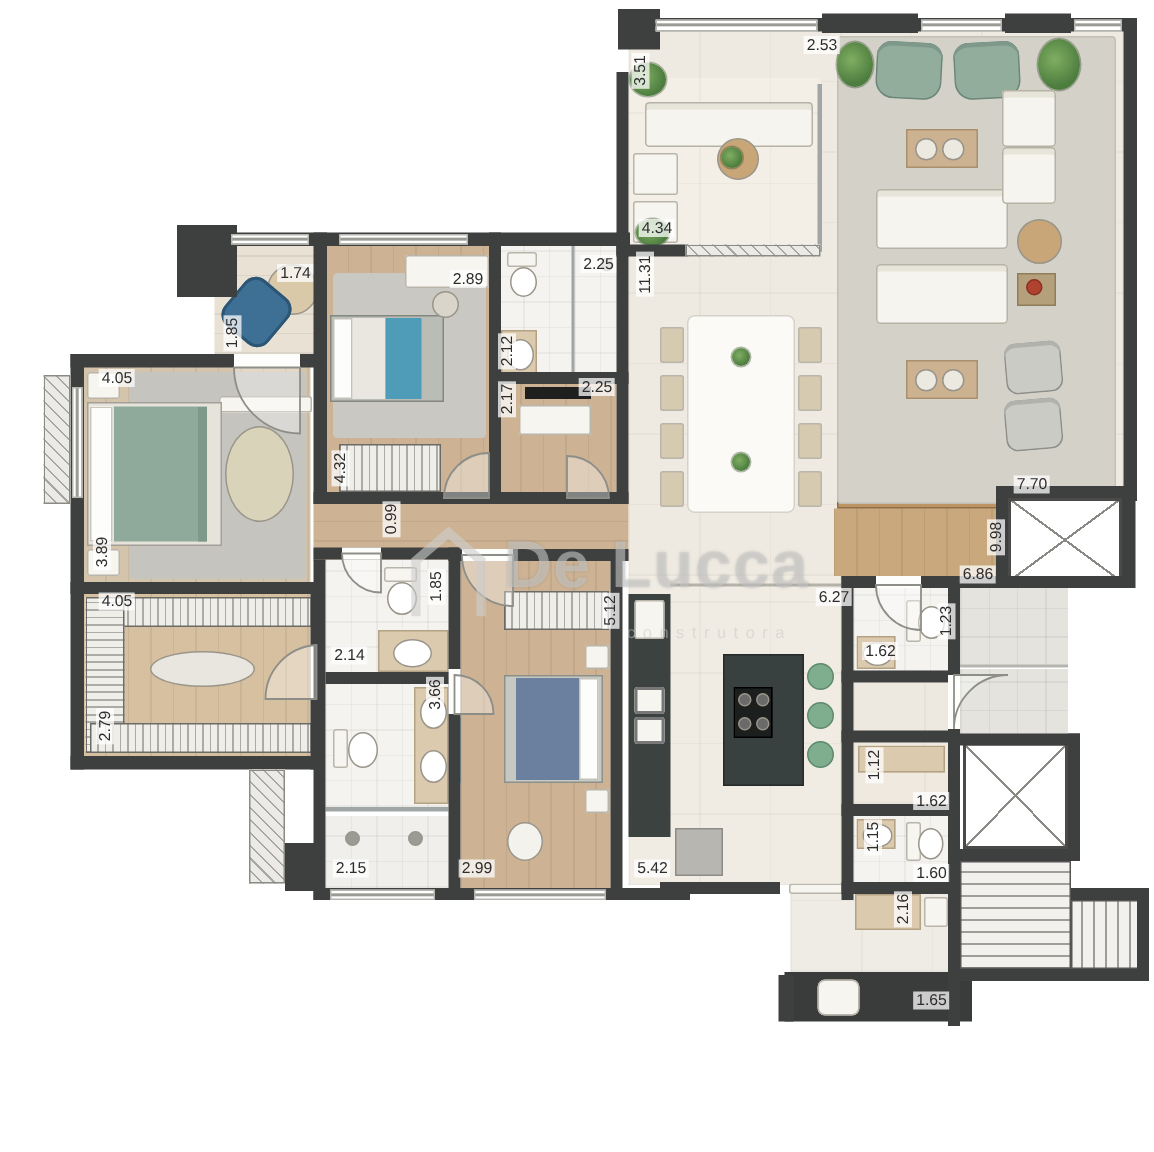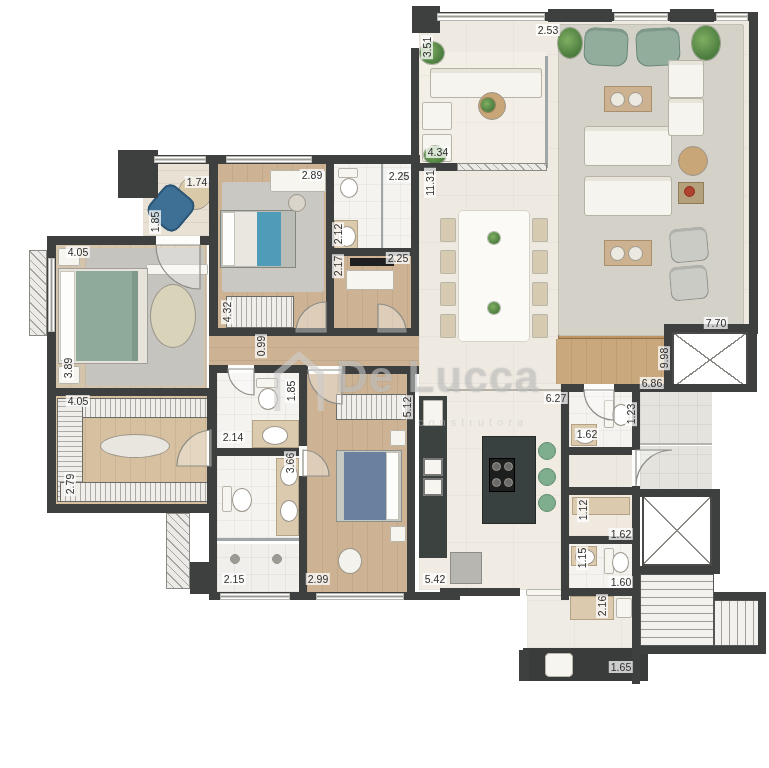--- a/index.html
+++ b/index.html
@@ -317,30 +317,30 @@
     <svg width="62" height="70" viewBox="0 0 40 44" style="position:absolute;left:0;top:8px">
       <path d="M 6 40 L 6 16 L 20 4 L 34 16 L 34 40" fill="none" stroke="rgba(205,205,205,0.6)" stroke-width="4"></path>
     </svg>
     <span class="brand">De Lucca</span>
     <span class="sub">construtora</span>
   </div>
 
   <div id="labels">
       <span class="dim" style="left: 197px; top: 182px;">1.74</span>
       <span class="dim v" style="left: 155px; top: 222px;">1.85</span>
-      <span class="dim" style="left: 312px; top: 175px;">2.89</span>
+      <span class="dim" style="left: 312px; top: 186px;">2.89</span>
       <span class="dim" style="left: 399px; top: 176px;">2.25</span>
       <span class="dim v" style="left: 338px; top: 234px;">2.12</span>
       <span class="dim v" style="left: 338px; top: 266px;">2.17</span>
       <span class="dim" style="left: 398px; top: 258px;">2.25</span>
       <span class="dim v" style="left: 427px; top: 47px;">3.51</span>
       <span class="dim" style="left: 438px; top: 152px;">4.34</span>
       <span class="dim" style="left: 548px; top: 30px;">2.53</span>
       <span class="dim v" style="left: 430px; top: 183px;">11.31</span>
-      <span class="dim" style="left: 716px; top: 323px;">7.70</span>
+      <span class="dim" style="left: 688px; top: 323px;">7.70</span>
       <span class="dim v" style="left: 664px; top: 358px;">9.98</span>
       <span class="dim" style="left: 652px; top: 383px;">6.86</span>
       <span class="dim" style="left: 78px; top: 252px;">4.05</span>
       <span class="dim v" style="left: 68px; top: 368px;">3.89</span>
       <span class="dim v" style="left: 227px; top: 312px;">4.32</span>
       <span class="dim v" style="left: 261px; top: 346px;">0.99</span>
       <span class="dim v" style="left: 291px; top: 391px;">1.85</span>
       <span class="dim" style="left: 233px; top: 437px;">2.14</span>
       <span class="dim v" style="left: 290px; top: 463px;">3.66</span>
       <span class="dim" style="left: 234px; top: 579px;">2.15</span>

